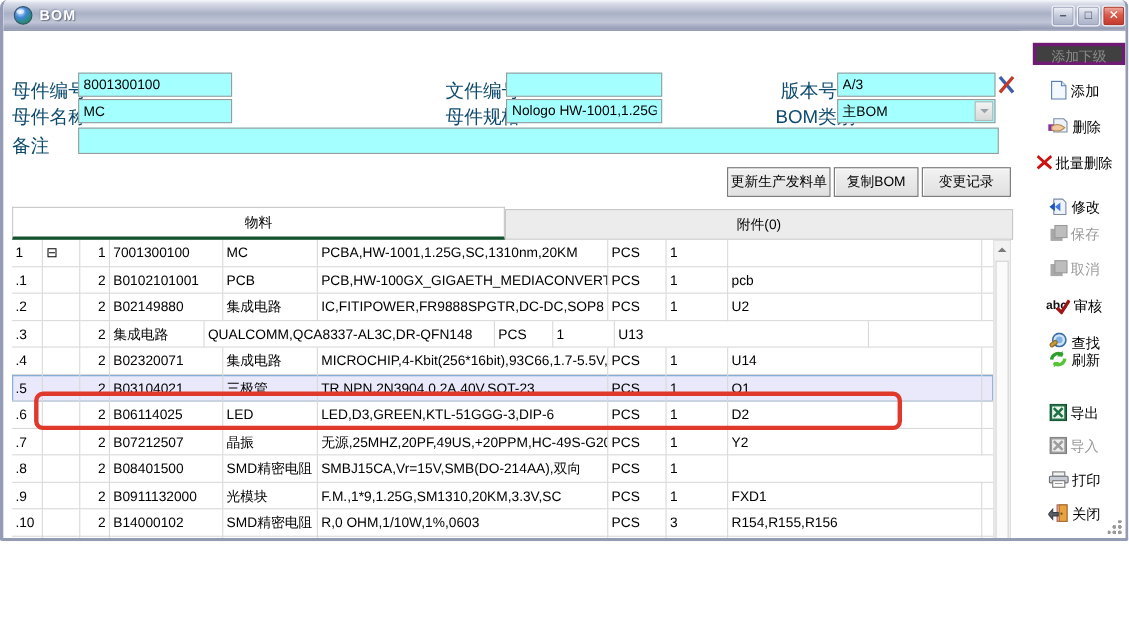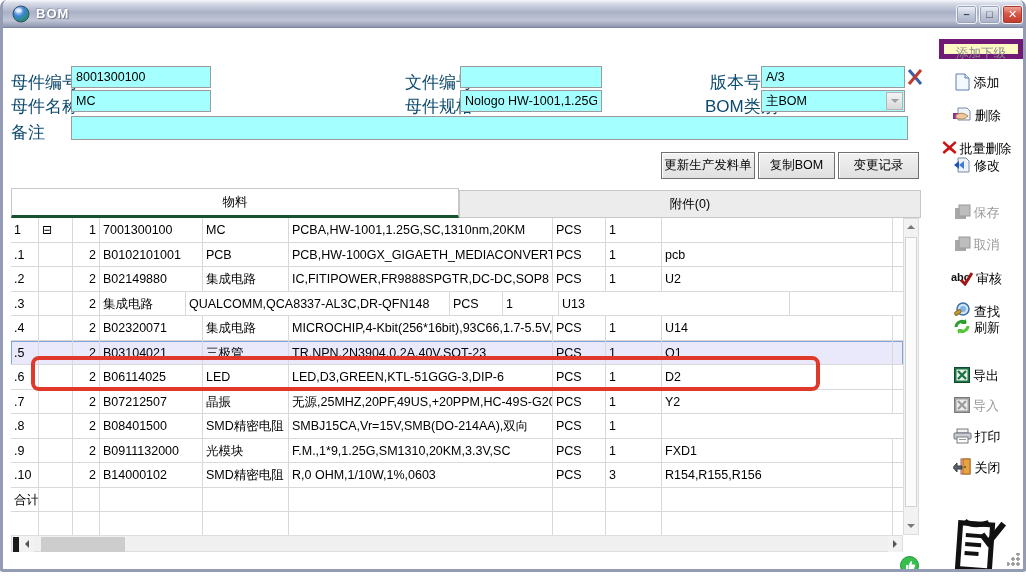--- a/index.html
+++ b/index.html
@@ -1,19 +1,19 @@
 <!DOCTYPE html>
 <html><head>
 <meta charset="utf-8">
 <style>
   * { margin:0; padding:0; box-sizing:border-box; }
   html,body { width:1026px; height:583px; }
   body { font-family:"Liberation Sans","DejaVu Sans",sans-serif; font-size:12.5px; background:#fff; }
 
-  .window { position:relative; width:1026px; height:572px;
+  .window { position:relative; width:1026px; height:492px;
     border:3px solid #949cb5; border-top:none; border-radius:7px 7px 3px 3px;
     overflow:hidden; background:#ffffff; }
 
   
   .titlebar { position:absolute; left:0; top:0; width:1026px; height:28px;
     background:linear-gradient(180deg,#f7f8fb 0%,#d8dce8 12%,#aab1c6 45%,#c0c6d6 75%,#8e96b0 100%);
     border-bottom:1px solid #7d86a2; }
   .title-orb { position:absolute; left:9px; top:5px; width:18px; height:18px; }
   .title-text { position:absolute; left:33px; top:6px; font-weight:bold; font-size:13px;
     color:#ffffff; text-shadow:1px 1px 1px #6a7288, -1px -1px 1px #9aa2b8; letter-spacing:1px; }
@@ -76,22 +76,22 @@
     background:#f0f0f0; border:1px solid #dddddd; }
   .hsplitter { position:absolute; left:1px; top:1px; width:6px; height:15px; background:#1a1a1a; cursor:col-resize; }
   .hthumb { position:absolute; left:29px; top:1px; width:84px; height:15px; background:#cdcdcd; cursor:pointer; }
 
   
   .annotation { position:absolute; left:28px; top:356px; width:789px; height:35px;
     border:4px solid #e0392b; border-radius:8px; pointer-events:none; z-index:9; }
 
   
   .sidebar { position:absolute; left:924px; top:28px; width:99px; height:551px; background:#fff; }
-  .side-push { position:absolute; left:12px; width:84px; height:20px; background:#fef9c3;
-    border:5px solid #701a75; color:#8b8b8b; text-align:center; line-height:18px; font-size:12.5px; }
+  .side-push { position:absolute; left:12px; width:84px; height:20px; background:#404040;
+    border:3px solid #701a75; color:#8b8b8b; text-align:center; line-height:18px; font-size:12.5px; }
   .side-item { position:absolute; left:0; width:99px; height:24px; display:flex;
     align-items:center; justify-content:center; gap:3px; cursor:pointer; font-size:13px; color:#000; }
   .side-item.disabled { color:#9a9a9a; cursor:default; }
   .side-item svg { flex:0 0 auto; }
 
   
   .thumbs { position:absolute; left:897px; top:556px; width:19px; height:19px; }
   .clipboard { position:absolute; left:946px; top:516px; width:58px; height:62px; }
   .grip { position:absolute; right:3px; bottom:3px; width:13px; height:13px;
     background:
@@ -349,21 +349,21 @@
             <path d="M4 9 q6 -4 12 1 q-5 5 -12 2 z" fill="#f0c9a0" stroke="#b08950"></path>
           </svg></span>
         <span>删除</span>
       </div>
       <div class="side-item" style="top: 109px;">
         <span><svg width="15" height="15" viewBox="0 0 15 15">
             <path d="M2 1 L7.5 6 L13 1 L14.5 3 L9.5 7.5 L14.5 12 L13 14 L7.5 9.5 L2 14 L0.5 12 L5.5 7.5 L0.5 3 Z" fill="#cc1111"></path>
           </svg></span>
         <span>批量删除</span>
       </div>
-      <div class="side-item" style="top: 126px;">
+      <div class="side-item" style="top: 149px;">
         <span><svg width="18" height="16" viewBox="0 0 18 16">
             <path d="M5 1 h8 l3 3 v11 h-11 z" fill="#eef3fa" stroke="#7a8aa0"></path>
             <path d="M1 8 l5 4 v-8 z" fill="#2255bb"></path>
             <path d="M6 8 l5 4 v-8 z" fill="#4477dd"></path>
           </svg></span>
         <span>修改</span>
       </div>
       <div class="side-item disabled" style="top: 173px;">
         <span><svg width="17" height="16" viewBox="0 0 17 16">
             <rect x="1" y="4" width="11" height="11" fill="#a8a8a8"></rect>

